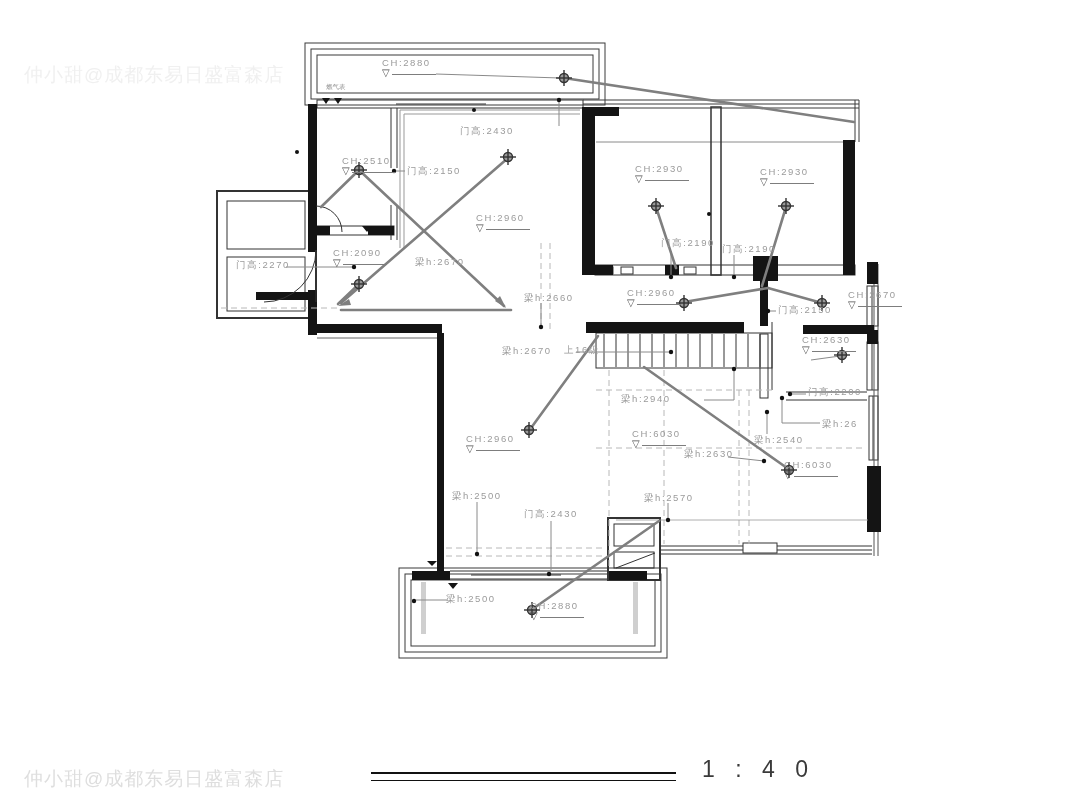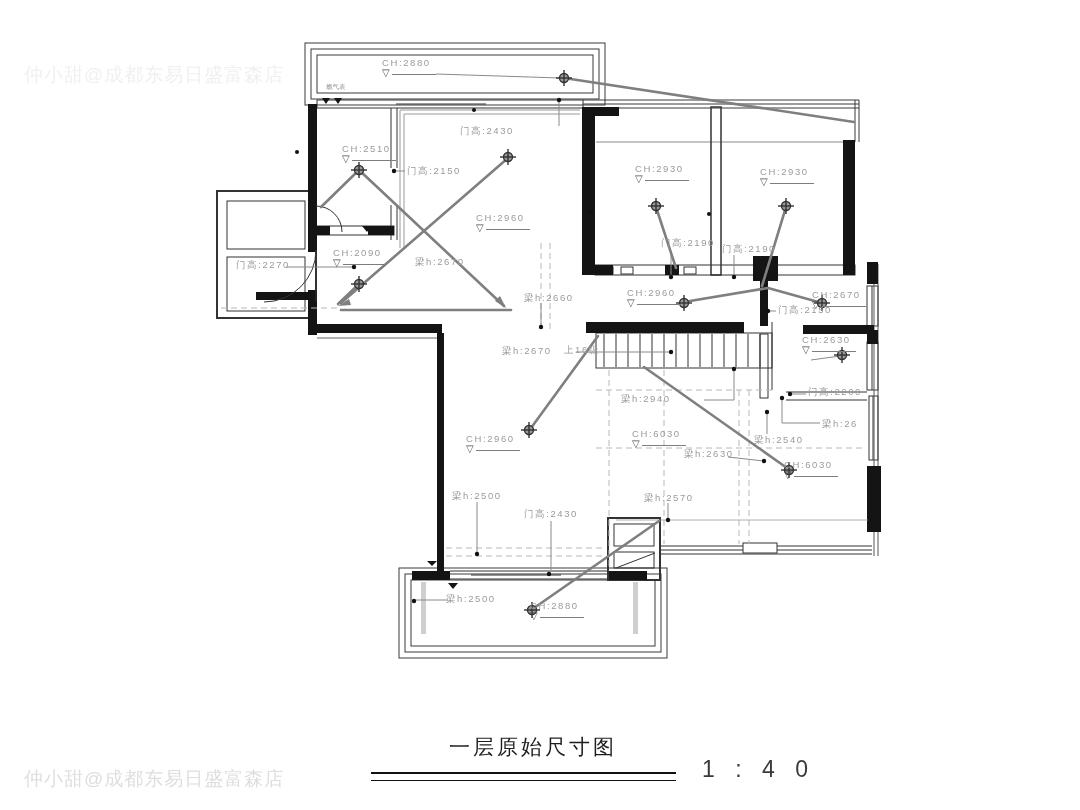--- a/index.html
+++ b/index.html
@@ -308,31 +308,31 @@
     <polygon points="306,98 314,98 310,104"></polygon>
     <polygon points="318,98 326,98 322,104"></polygon>
     <polygon points="346,226 356,226 351,232"></polygon>
     <polygon points="432,583 442,583 437,589"></polygon>
     <polygon points="411,561 421,561 416,566"></polygon>
   </g>
 </svg>
 
 <div class="lbl" style="left:366px;top:58px"><span>CH:2880</span><span class="flagrow"><span class="tri">▽</span><span class="bar"></span></span></div>
 <div class="lbl" style="left:444px;top:126px"><span>门高:2430</span></div>
-<div class="lbl" style="left:326px;top:144px"><span>CH:2510</span><span class="flagrow"><span class="tri">▽</span><span class="bar"></span></span></div>
+<div class="lbl" style="left:326px;top:156px"><span>CH:2510</span><span class="flagrow"><span class="tri">▽</span><span class="bar"></span></span></div>
 <div class="lbl" style="left:391px;top:166px"><span>门高:2150</span></div>
 <div class="lbl" style="left:460px;top:213px"><span>CH:2960</span><span class="flagrow"><span class="tri">▽</span><span class="bar"></span></span></div>
 <div class="lbl" style="left:619px;top:164px"><span>CH:2930</span><span class="flagrow"><span class="tri">▽</span><span class="bar"></span></span></div>
 <div class="lbl" style="left:744px;top:167px"><span>CH:2930</span><span class="flagrow"><span class="tri">▽</span><span class="bar"></span></span></div>
 <div class="lbl" style="left:645px;top:238px"><span>门高:2190</span></div>
 <div class="lbl" style="left:706px;top:244px"><span>门高:2190</span></div>
 <div class="lbl" style="left:317px;top:248px"><span>CH:2090</span><span class="flagrow"><span class="tri">▽</span><span class="bar"></span></span></div>
 <div class="lbl" style="left:220px;top:260px"><span>门高:2270</span></div>
 <div class="lbl" style="left:399px;top:257px"><span>梁h:2670</span></div>
-<div class="lbl" style="left:796px;top:290px"><span>CH:2670</span><span class="flagrow"><span class="tri">▽</span><span class="bar"></span></span></div>
+<div class="lbl" style="left:832px;top:290px"><span>CH:2670</span><span class="flagrow"><span class="tri">▽</span><span class="bar"></span></span></div>
 <div class="lbl" style="left:762px;top:305px"><span>门高:2150</span></div>
 <div class="lbl" style="left:508px;top:293px"><span>梁h:2660</span></div>
 <div class="lbl" style="left:611px;top:288px"><span>CH:2960</span><span class="flagrow"><span class="tri">▽</span><span class="bar"></span></span></div>
 <div class="lbl" style="left:786px;top:335px"><span>CH:2630</span><span class="flagrow"><span class="tri">▽</span><span class="bar"></span></span></div>
 <div class="lbl" style="left:486px;top:346px"><span>梁h:2670</span></div>
 <div class="lbl" style="left:548px;top:345px"><span>上16级</span></div>
 <div class="lbl" style="left:605px;top:394px"><span>梁h:2940</span></div>
 <div class="lbl" style="left:792px;top:387px"><span>门高:2200</span></div>
 <div class="lbl" style="left:806px;top:419px"><span>梁h:26</span></div>
 <div class="lbl" style="left:616px;top:429px"><span>CH:6030</span><span class="flagrow"><span class="tri">▽</span><span class="bar"></span></span></div>
@@ -342,17 +342,16 @@
 <div class="lbl" style="left:450px;top:434px"><span>CH:2960</span><span class="flagrow"><span class="tri">▽</span><span class="bar"></span></span></div>
 <div class="lbl" style="left:436px;top:491px"><span>梁h:2500</span></div>
 <div class="lbl" style="left:628px;top:493px"><span>梁h:2570</span></div>
 <div class="lbl" style="left:508px;top:509px"><span>门高:2430</span></div>
 <div class="lbl" style="left:430px;top:594px"><span>梁h:2500</span></div>
 <div class="lbl" style="left:514px;top:601px"><span>CH:2880</span><span class="flagrow"><span class="tri">▽</span><span class="bar"></span></span></div>
 <div class="lbl tiny" style="left:310px;top:83px"><span>燃气表</span></div>
 
 <div class="watermark wm-top">仲小甜@成都东易日盛富森店</div>
 <div class="watermark wm-bottom">仲小甜@成都东易日盛富森店</div>
-<div class="title">一层原始尺寸图</div>
 <div class="scalebar"></div>
 <div class="scaletext">1 : 4 0</div>
 
 </div>
 
 </body></html>

